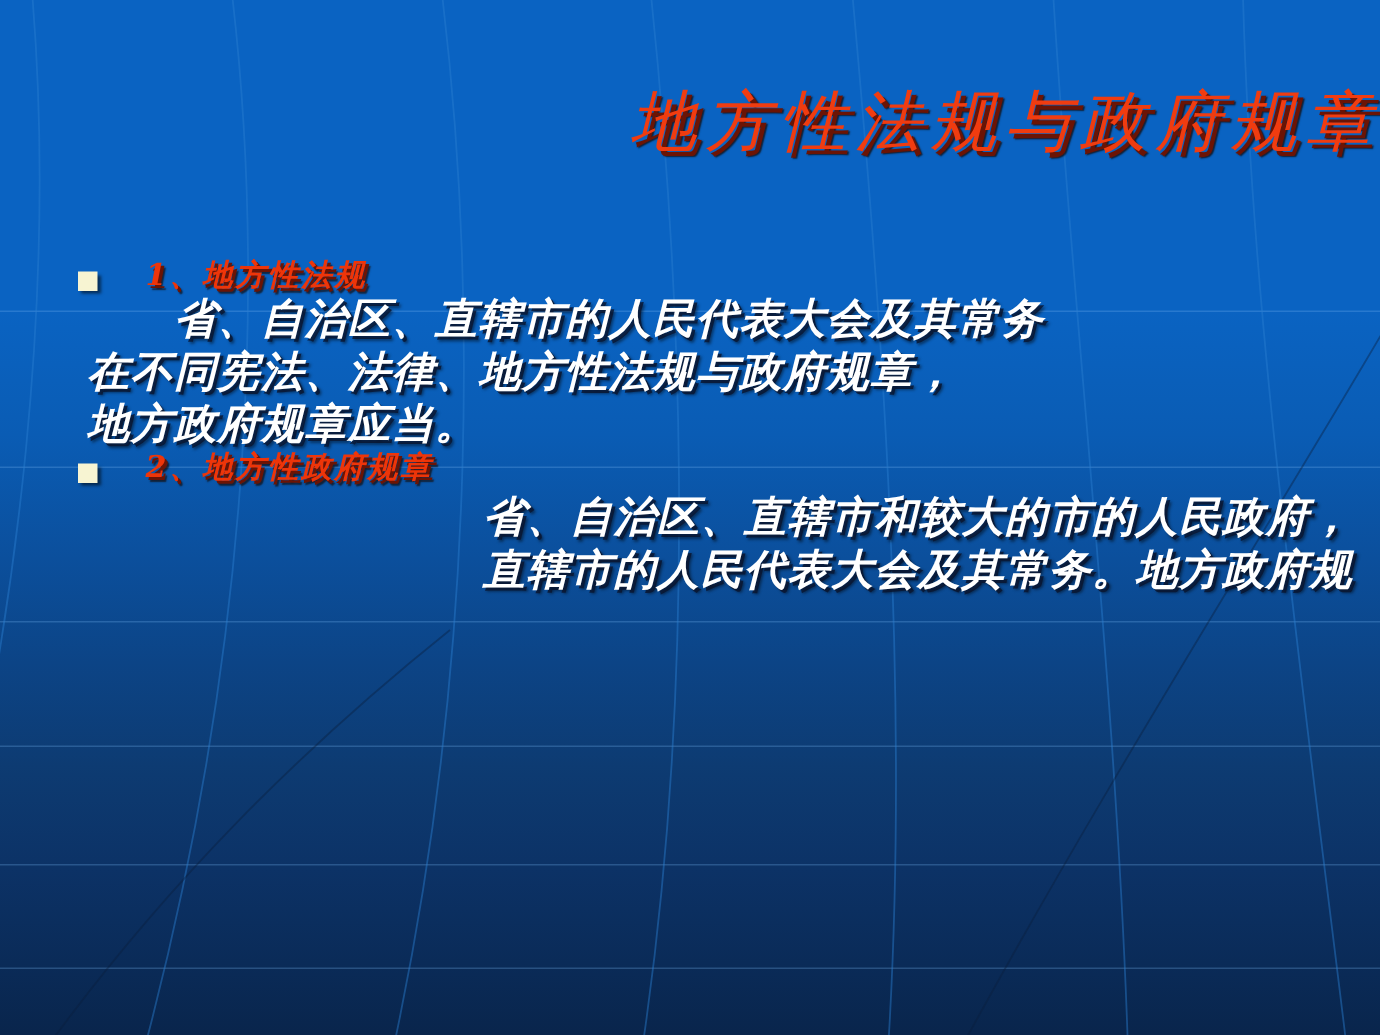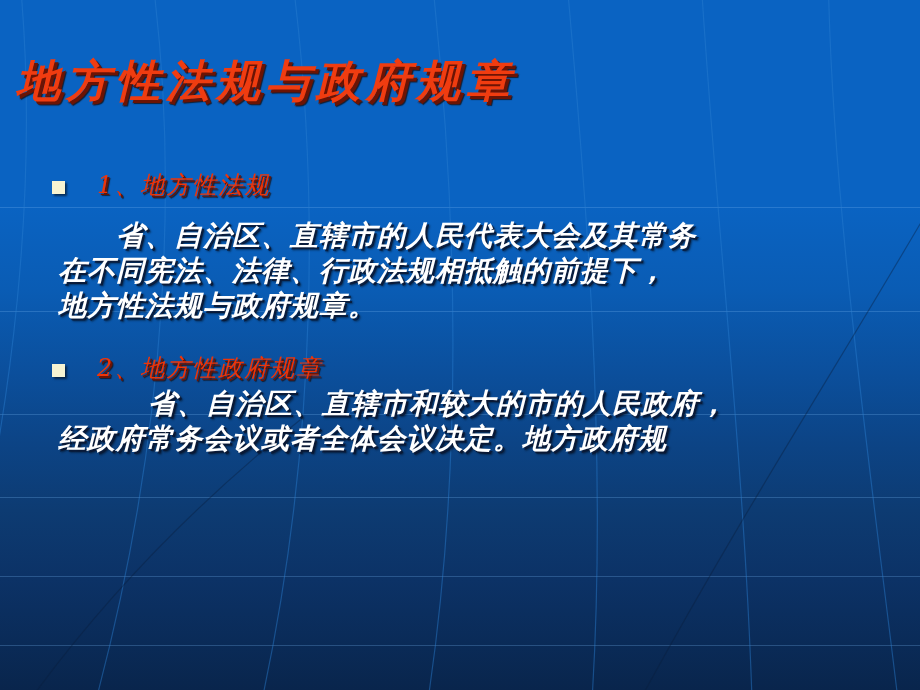--- a/index.html
+++ b/index.html
@@ -34,25 +34,25 @@
     position:absolute; left:0; right:0; height:1px;
     background:rgba(120,180,240,.28);
   }
 
   
   #globe { position:absolute; inset:0; }
 
   
   #title {
     position:absolute;
-    left:16px; right:0; top:52px;
-    text-align:left;
+    left:4px; right:0; top:52px;
+    text-align:right;
     font-family:"DejaVu Serif","Liberation Serif",serif;
     font-size:44px;
-    font-weight:700;
+    font-weight:400;
     font-style:italic;
     letter-spacing:6px;
     color:#f03c10;
     text-shadow:3px 3px 0 #6b1405, 4px 4px 1px rgba(20,10,5,.75);
     white-space:nowrap;
   }
 
   
   #body-block {
     position:absolute;
@@ -70,23 +70,23 @@
   .bullet {
     position:absolute;
     left:52px; top:9px;
     width:13px; height:13px;
     background:#f7f4d2;
     box-shadow:2px 2px 2px rgba(0,0,0,.55);
   }
   .headline {
     margin-left:45px;
     font-family:"DejaVu Serif","Liberation Serif",serif;
-    font-size:24px;
+    font-size:20px;
     font-style:italic;
-    font-weight:400;
+    font-weight:700;
     letter-spacing:2px;
     color:#ee3509;
     text-shadow:2px 2px 0 #6b1405, 3px 3px 1px rgba(20,10,5,.7);
     white-space:nowrap;
     line-height:1.15;
   }
 
   .para {
     font-family:"DejaVu Serif","Liberation Serif",serif;
     font-size:28px;
@@ -97,23 +97,23 @@
     letter-spacing:1px;
     line-height:35px;
     padding-left:58px;
     padding-right:18px;
     white-space:nowrap;
   }
   .para .l { display:block; }
   .para .l.indent1 { text-indent:58px; }
   .para .l.indent2 { text-indent:90px; }
 
-  #section1 .para { margin-top:18px; }
-  #section2 { margin-top:32px; }
-  #section2 .para { margin-top:4px; }
+  #section1 .para { margin-top:0; }
+  #section2 { margin-top:0; }
+  #section2 .para { margin-top:4px;text-align:right; }
 </style>
 </head>
 <body>
 
 <div id="slide">
 
   <div id="latitudes">
     <i style="top:207px;"></i>
     <i style="top:311px;"></i>
     <i style="top:414px;"></i>
@@ -142,30 +142,30 @@
 
   <div id="body-block">
 
     <div class="section" id="section1">
       <div class="headline-row">
         <span class="bullet"></span>
         <span class="headline">1、地方性法规</span>
       </div>
       <div class="para">
         <span class="l indent1">省、自治区、直辖市的人民代表大会及其常务</span>
-        <span class="l">在不同宪法、法律、行政法规相抵触的前提下，</span>
-        <span class="l">地方性法规与政府规章。</span>
+        <span class="l">在不同宪法、法律、地方性法规与政府规章，</span>
+        <span class="l">地方政府规章应当。</span>
       </div>
     </div>
 
     <div class="section" id="section2">
       <div class="headline-row">
         <span class="bullet"></span>
         <span class="headline">2、地方性政府规章</span>
       </div>
       <div class="para">
         <span class="l indent2">省、自治区、直辖市和较大的市的人民政府，</span>
-        <span class="l">经政府常务会议或者全体会议决定。地方政府规</span>
+        <span class="l">直辖市的人民代表大会及其常务。地方政府规</span>
       </div>
     </div>
 
   </div>
 </div>
 
 </body></html>

